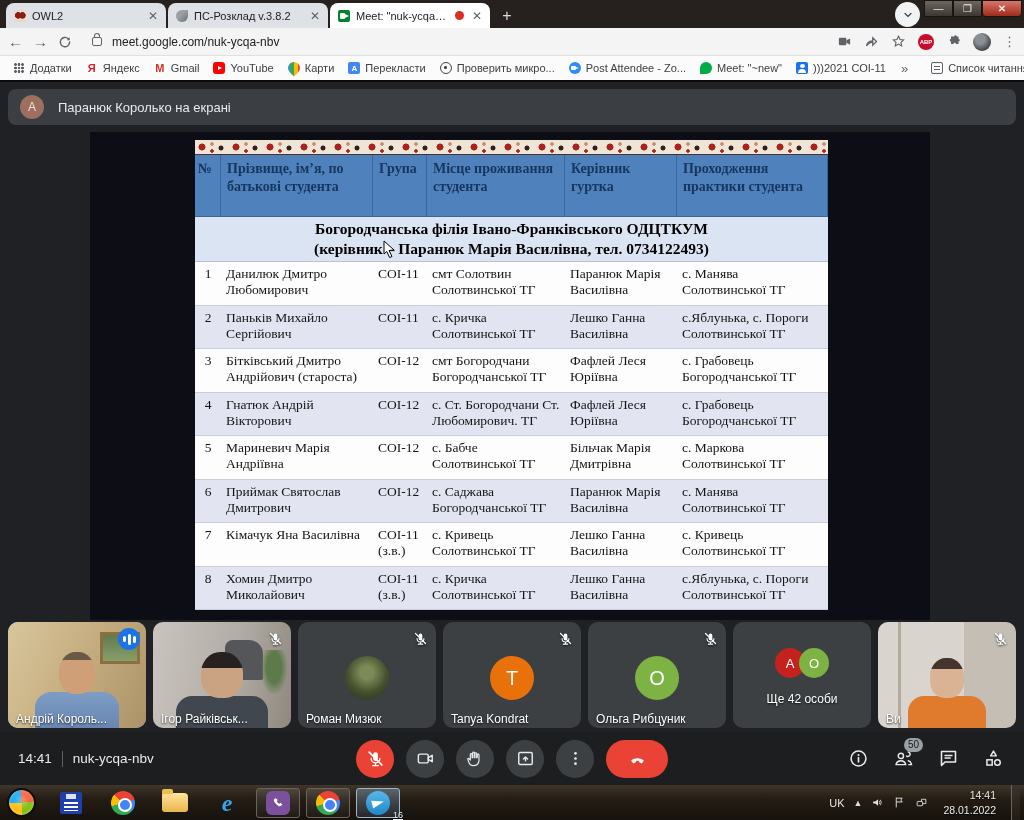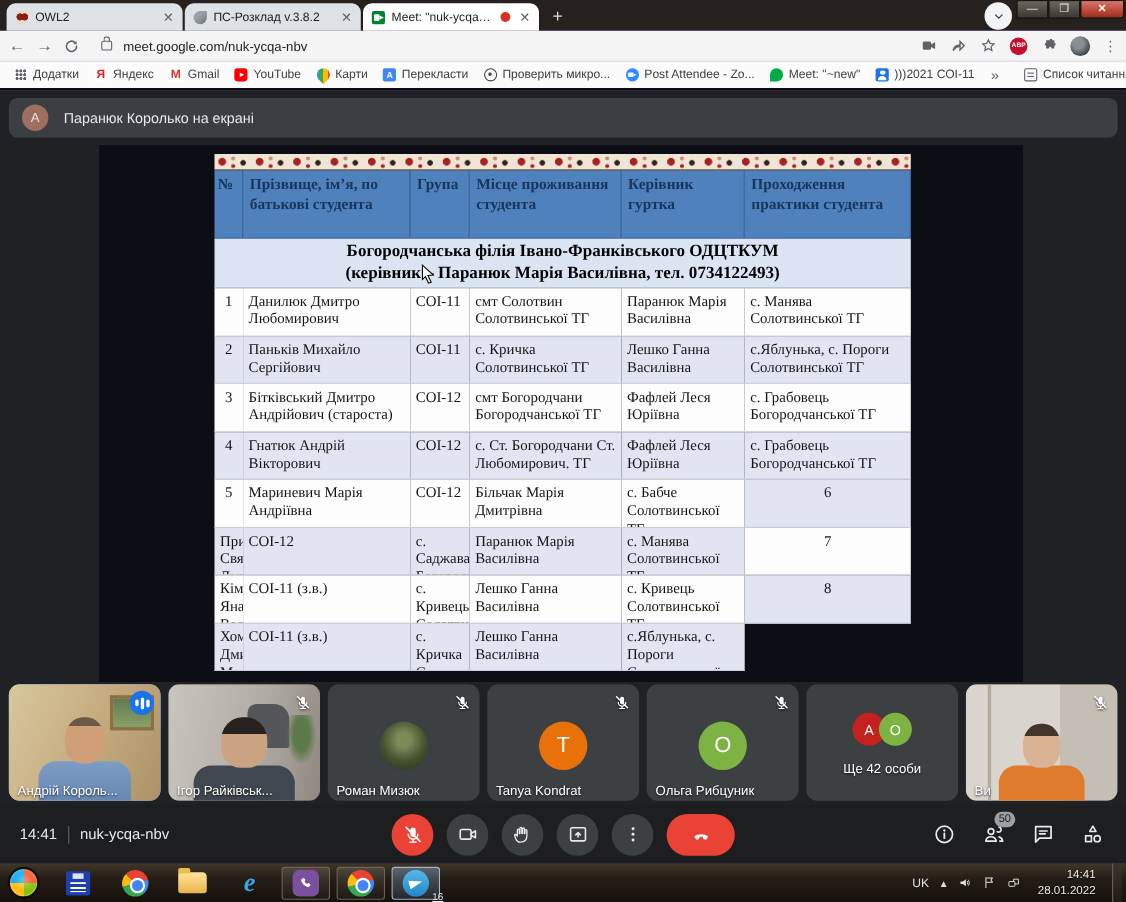--- a/index.html
+++ b/index.html
@@ -1,17 +1,17 @@
 <!DOCTYPE html>
 <html><head>
 <meta charset="utf-8">
 <style>
   html,body{margin:0;padding:0;background:#000;}
   *{box-sizing:border-box;}
-  #root{position:relative;width:1024px;height:820px;overflow:hidden;font-family:"Liberation Sans",sans-serif;background:#6d28d9;}
+  #root{position:relative;width:1024px;height:820px;overflow:hidden;font-family:"Liberation Sans",sans-serif;background:#404040;}
 
   
   .tabstrip{position:absolute;left:0;top:0;width:1024px;height:28px;background:#26211e;display:flex;align-items:flex-end;}
   .tabs{display:flex;align-items:flex-end;height:28px;padding-left:6px;}
   .tab{display:flex;align-items:center;gap:6px;width:160px;height:25px;padding:0 8px;border-radius:8px 8px 0 0;background:#dee1e6;font-size:11px;color:#202124;margin-right:2px;overflow:hidden;}
   .tab.active{background:#fff;}
   .tab .tlabel{flex:1;white-space:nowrap;overflow:hidden;text-overflow:ellipsis;}
   .tab .tclose{color:#5f6368;font-size:12px;flex:none;}
   .favicon{width:12px;height:12px;flex:none;display:inline-block;position:relative;}
   .fav-owl{background:radial-gradient(circle at 35% 45%,#8c1d12 3px,rgba(0,0,0,0) 3.5px),radial-gradient(circle at 70% 45%,#8c1d12 3px,rgba(0,0,0,0) 3.5px),#e8d9c8;border-radius:3px;}
@@ -316,22 +316,23 @@
             <div class="cell">с. Грабовець Богородчанської ТГ</div>
             <div class="cell num alt">4</div>
             <div class="cell alt">Гнатюк Андрій Вікторович</div>
             <div class="cell alt">СОІ-12</div>
             <div class="cell alt">с. Ст. Богородчани Ст. Любомирович. ТГ</div>
             <div class="cell alt">Фафлей Леся Юріївна</div>
             <div class="cell alt">с. Грабовець Богородчанської ТГ</div>
             <div class="cell num">5</div>
             <div class="cell">Мариневич Марія Андріївна</div>
             <div class="cell">СОІ-12</div>
+            <div class="cell">с. Бабче Солотвинської ТГ</div>
             <div class="cell">Більчак Марія Дмитрівна</div>
-            <div class="cell">с. Бабче Солотвинської ТГ</div>
+            <div class="cell">с. Маркова Солотвинської ТГ</div>
             <div class="cell num alt">6</div>
             <div class="cell alt">Приймак Святослав Дмитрович</div>
             <div class="cell alt">СОІ-12</div>
             <div class="cell alt">с. Саджава Богородчанської ТГ</div>
             <div class="cell alt">Паранюк Марія Василівна</div>
             <div class="cell alt">с. Манява Солотвинської ТГ</div>
             <div class="cell num">7</div>
             <div class="cell">Кімачук Яна Василівна</div>
             <div class="cell">СОІ-11 (з.в.)</div>
             <div class="cell">с. Кривець Солотвинської ТГ</div>

